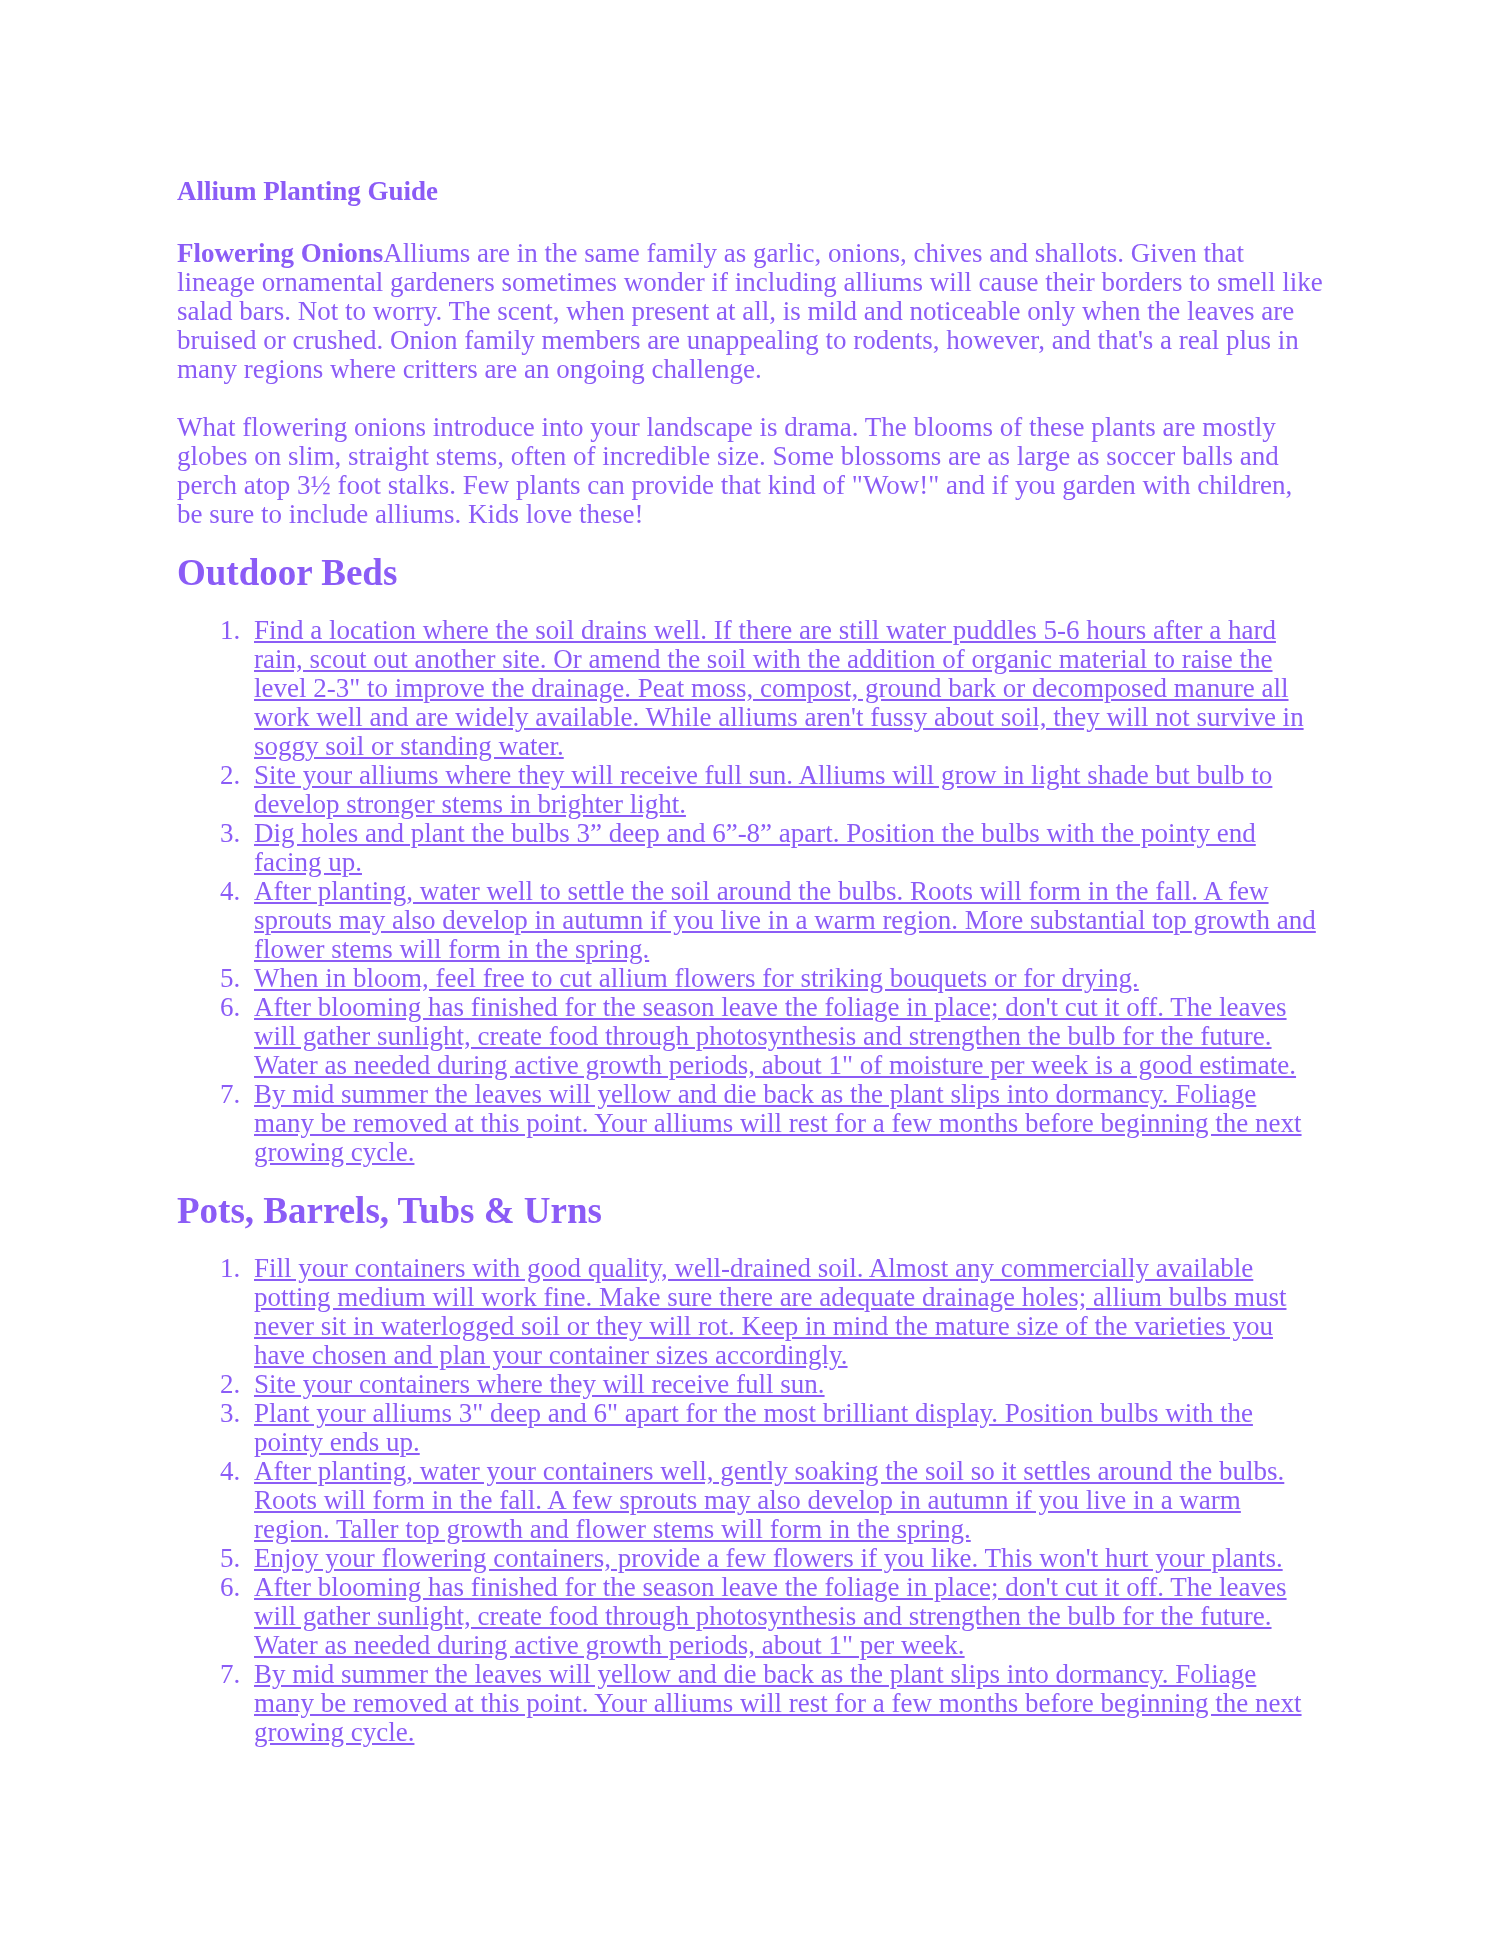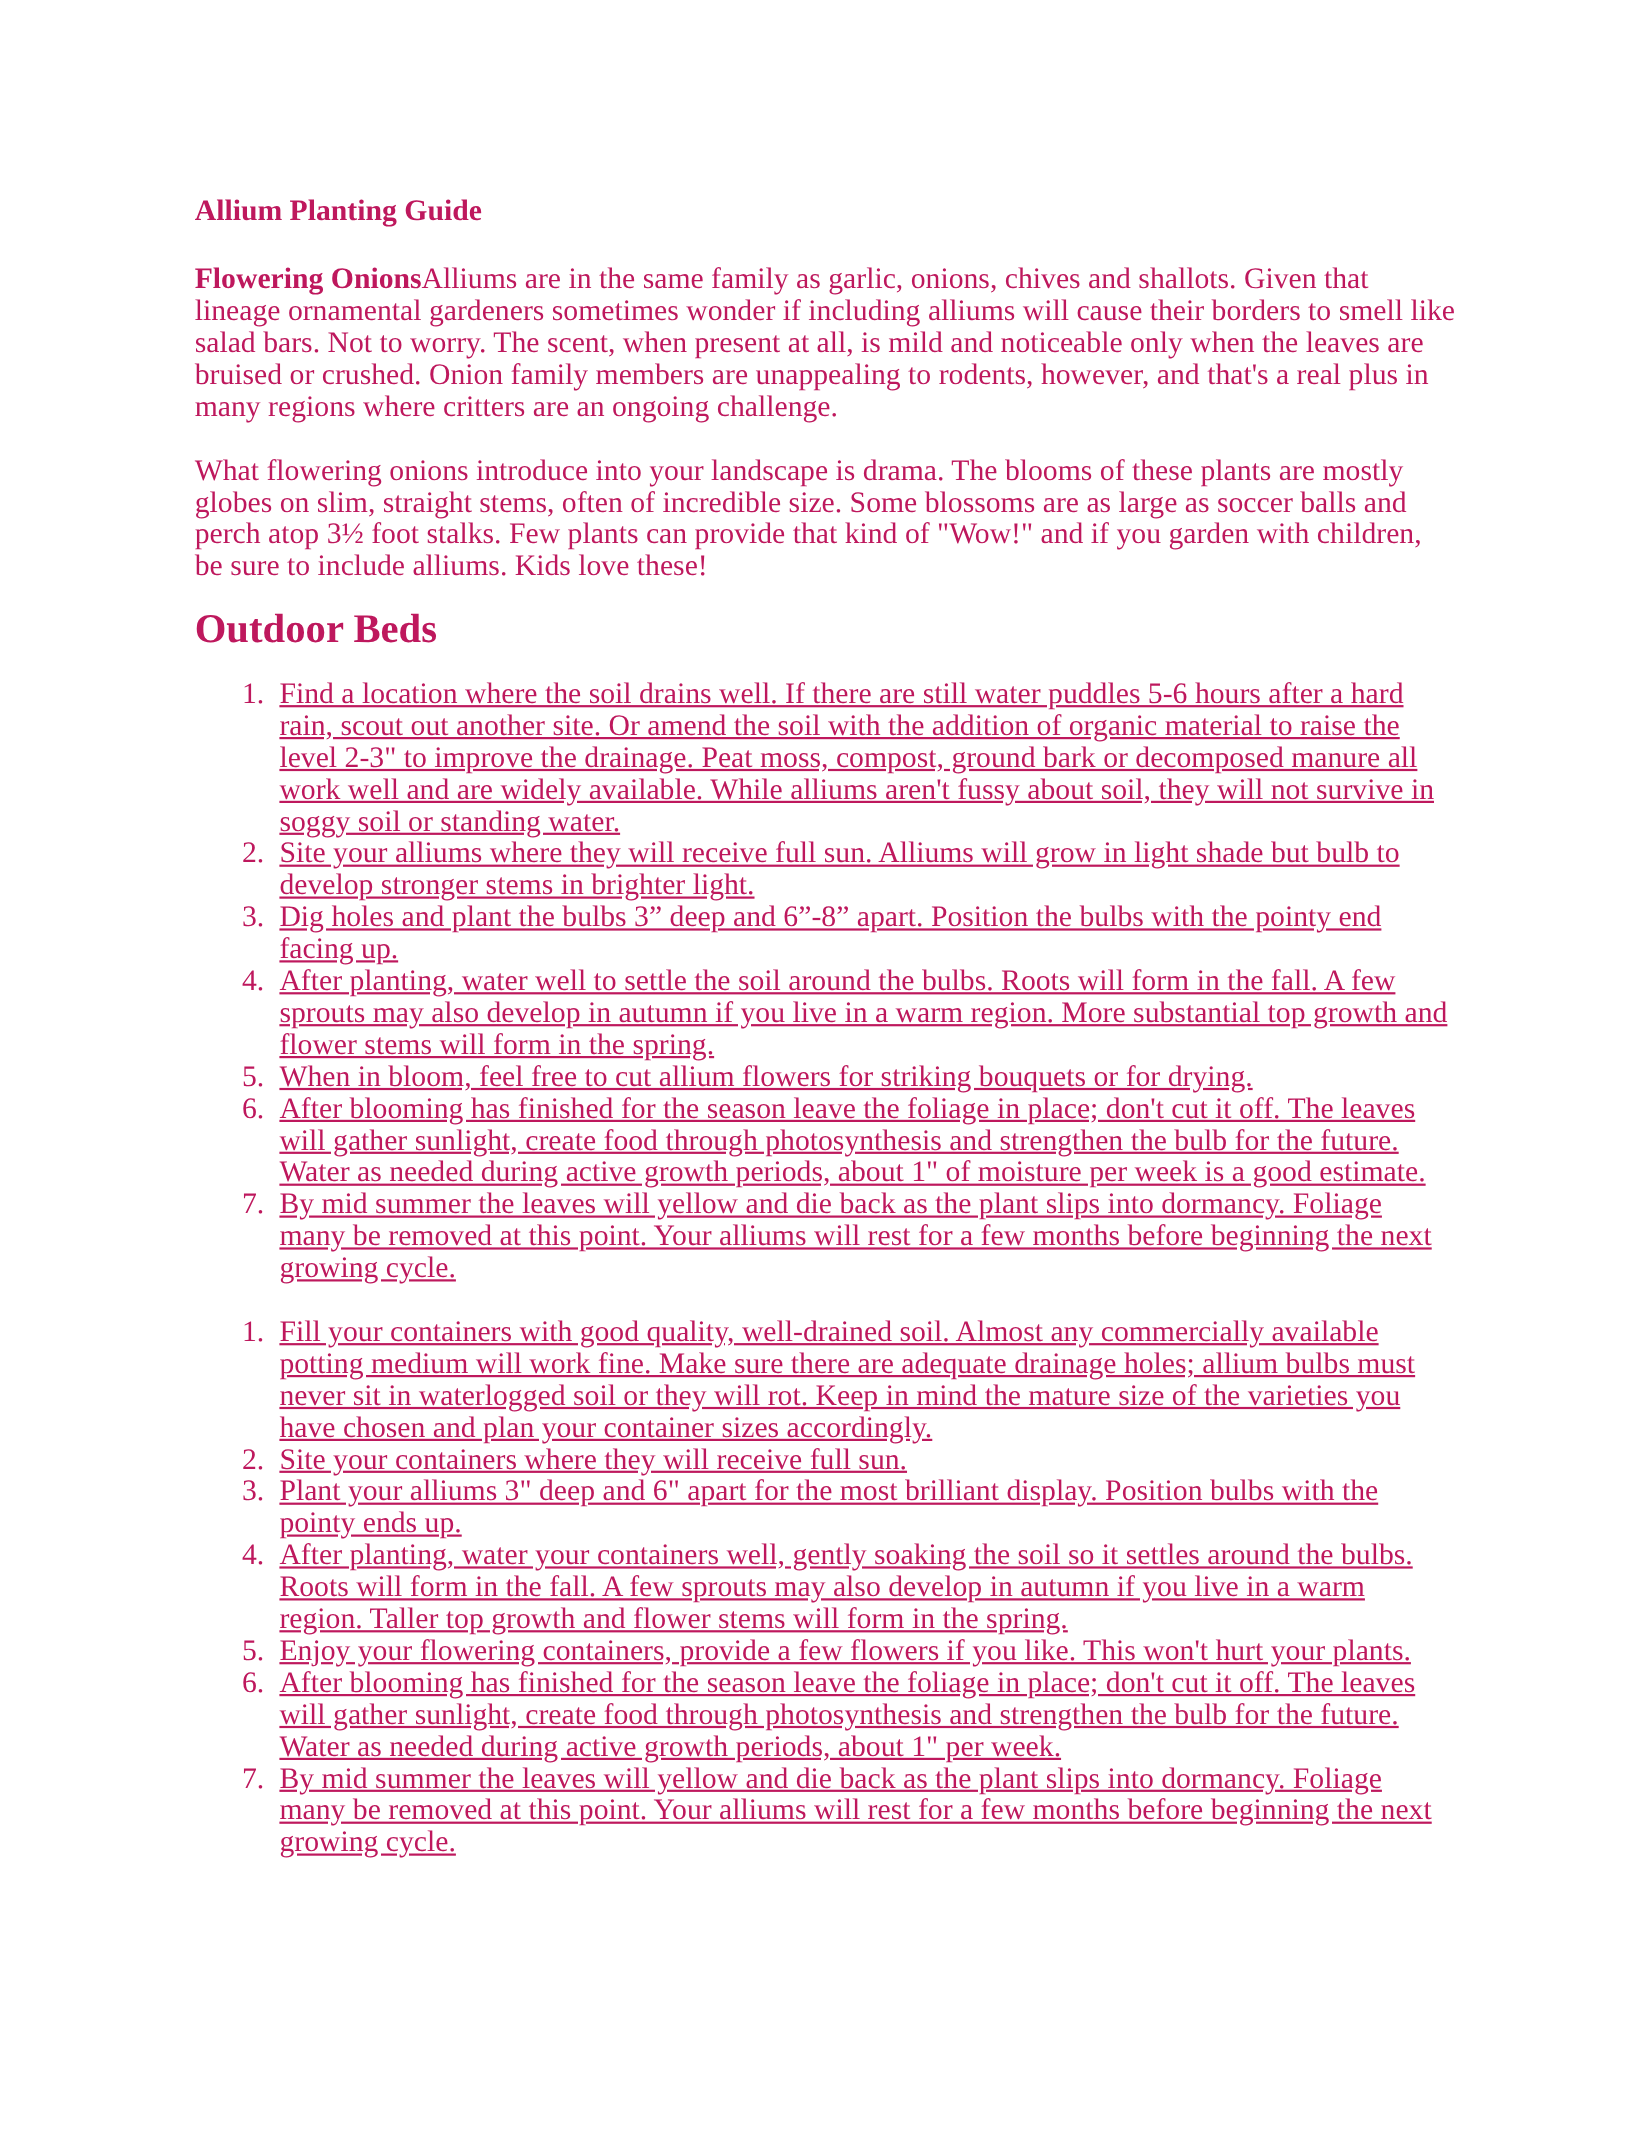--- a/index.html
+++ b/index.html
@@ -7,21 +7,21 @@
     padding: 0;
     background: #ffffff;
   }
   .page {
     position: relative;
     width: 1500px;
     height: 1941px;
     box-sizing: border-box;
     padding: 177px 177px 0 177px;
     background: #ffffff;
-    color: #be185d;
+    color: #8b5cf6;
     font-family: "Liberation Serif", serif;
     font-size: 27px;
     line-height: 29px;
     text-align: left;
     border-radius: 19px;
   }
   .doc-title {
     font-size: 27px;
     font-weight: bold;
     margin: 0 0 33px 0;
@@ -72,20 +72,21 @@
   <ol class="steps">
     <li>Find a location where the soil drains well. If there are still water puddles 5-6 hours after a hard rain, scout out another site. Or amend the soil with the addition of organic material to raise the level 2-3" to improve the drainage. Peat moss, compost, ground bark or decomposed manure all work well and are widely available. While alliums aren't fussy about soil, they will not survive in soggy soil or standing water.</li>
     <li>Site your alliums where they will receive full sun. Alliums will grow in light shade but bulb to develop stronger stems in brighter light.</li>
     <li>Dig holes and plant the bulbs 3” deep and 6”-8” apart. Position the bulbs with the pointy end facing up.</li>
     <li>After planting, water well to settle the soil around the bulbs. Roots will form in the fall. A few sprouts may also develop in autumn if you live in a warm region. More substantial top growth and flower stems will form in the spring.</li>
     <li>When in bloom, feel free to cut allium flowers for striking bouquets or for drying.</li>
     <li>After blooming has finished for the season leave the foliage in place; don't cut it off. The leaves will gather sunlight, create food through photosynthesis and strengthen the bulb for the future. Water as needed during active growth periods, about 1" of moisture per week is a good estimate.</li>
     <li>By mid summer the leaves will yellow and die back as the plant slips into dormancy. Foliage many be removed at this point. Your alliums will rest for a few months before beginning the next growing cycle.</li>
   </ol>
 
+  <h2 class="section-heading">Pots, Barrels, Tubs &amp; Urns</h2>
 
   <ol class="steps">
     <li>Fill your containers with good quality, well-drained soil. Almost any commercially available potting medium will work fine. Make sure there are adequate drainage holes; allium bulbs must never sit in waterlogged soil or they will rot. Keep in mind the mature size of the varieties you have chosen and plan your container sizes accordingly.</li>
     <li>Site your containers where they will receive full sun.</li>
     <li>Plant your alliums 3" deep and 6" apart for the most brilliant display. Position bulbs with the pointy ends up.</li>
     <li>After planting, water your containers well, gently soaking the soil so it settles around the bulbs. Roots will form in the fall. A few sprouts may also develop in autumn if you live in a warm region. Taller top growth and flower stems will form in the spring.</li>
     <li>Enjoy your flowering containers, provide a few flowers if you like. This won't hurt your plants.</li>
     <li>After blooming has finished for the season leave the foliage in place; don't cut it off. The leaves will gather sunlight, create food through photosynthesis and strengthen the bulb for the future. Water as needed during active growth periods, about 1" per week.</li>
     <li>By mid summer the leaves will yellow and die back as the plant slips into dormancy. Foliage many be removed at this point. Your alliums will rest for a few months before beginning the next growing cycle.</li>
   </ol>

